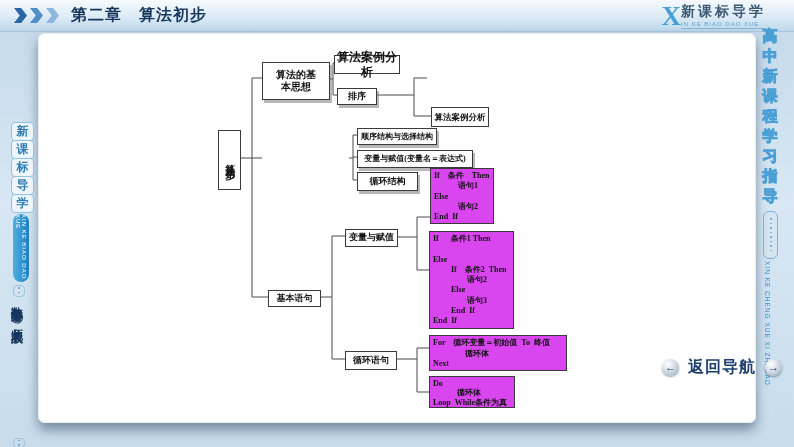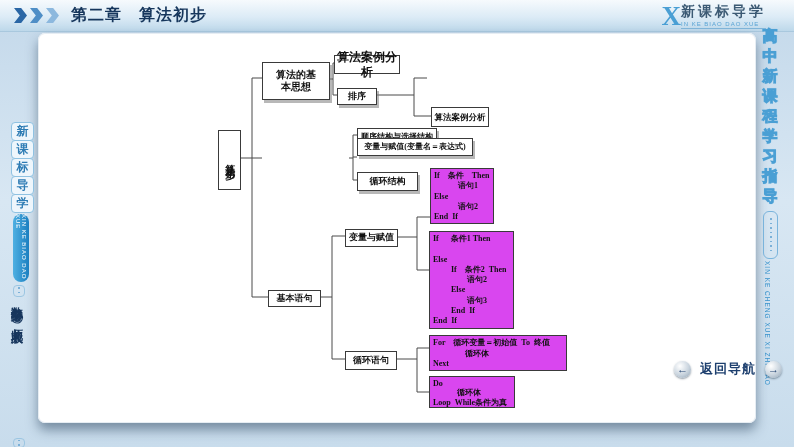--- a/index.html
+++ b/index.html
@@ -62,21 +62,21 @@
   .cbox{position:absolute;background:#d946ef;border:1px solid #3a3a3a;white-space:pre;
         font-family:"Liberation Serif",serif;font-weight:bold;color:#111;font-size:8px;
         padding:2px 3px;box-sizing:border-box;z-index:3;}
 
   
   .footer-nav{position:absolute;right:12px;bottom:5px;display:flex;align-items:center;gap:9px;z-index:5;}
   .navbtn{width:17px;height:17px;border-radius:50%;cursor:pointer;
           background:radial-gradient(circle at 35% 30%,#ffffff,#c9d4de 55%,#8fa2b4);
           box-shadow:0 1px 2px rgba(30,50,70,.5);color:#1d3f6e;font-size:11px;font-weight:bold;
           display:flex;align-items:center;justify-content:center;line-height:1;}
-  .navlabel{font-size:13px;font-weight:bold;color:#1d3f6e;cursor:pointer;letter-spacing:1px;}
+  .navlabel{font-size:16px;font-weight:bold;color:#1d3f6e;cursor:pointer;letter-spacing:1px;}
 </style>
 </head>
 <body>
 
 <div class="stage">
 
   <div class="topbar">
     <span class="chevrons">
         <i></i>
         <i></i>
@@ -136,21 +136,21 @@
 
   <div class="nbox vbox" style="left:218px;top:130px;width:21px;height:58px;font-size:10px">算法初步</div>
 
   <div class="nbox sh" style="left:262px;top:62px;width:66px;height:36px;font-size:10px">算法的基
 本思想</div>
   <div class="nbox" style="left:334px;top:55px;width:64px;height:17px;font-size:12px">算法案例分析</div>
   <div class="nbox sh" style="left:337px;top:88px;width:38px;height:15px;font-size:9px">排序</div>
   <div class="nbox" style="left:431px;top:107px;width:56px;height:18px;font-size:8.5px">算法案例分析</div>
 
   <div class="nbox sh" style="left:357px;top:128px;width:78px;height:15px;font-size:8px">顺序结构与选择结构</div>
-  <div class="nbox sh" style="left:357px;top:138px;width:114px;height:16px;font-size:8px">变量与赋值(变量名＝表达式)</div>
+  <div class="nbox sh" style="left:357px;top:150px;width:114px;height:16px;font-size:8px">变量与赋值(变量名＝表达式)</div>
   <div class="nbox sh" style="left:357px;top:172px;width:59px;height:17px;font-size:9px">循环结构</div>
 
   <div class="nbox" style="left:268px;top:290px;width:51px;height:15px;font-size:9px">基本语句</div>
   <div class="nbox" style="left:345px;top:229px;width:51px;height:16px;font-size:9px">变量与赋值</div>
   <div class="nbox" style="left:345px;top:351px;width:50px;height:17px;font-size:9px">循环语句</div>
 
   <div class="cbox" style="left:430px;top:168px;width:64px;height:56px;line-height:10.3px">If　条件　Then
 　　　语句1
 Else
 　　　语句2

